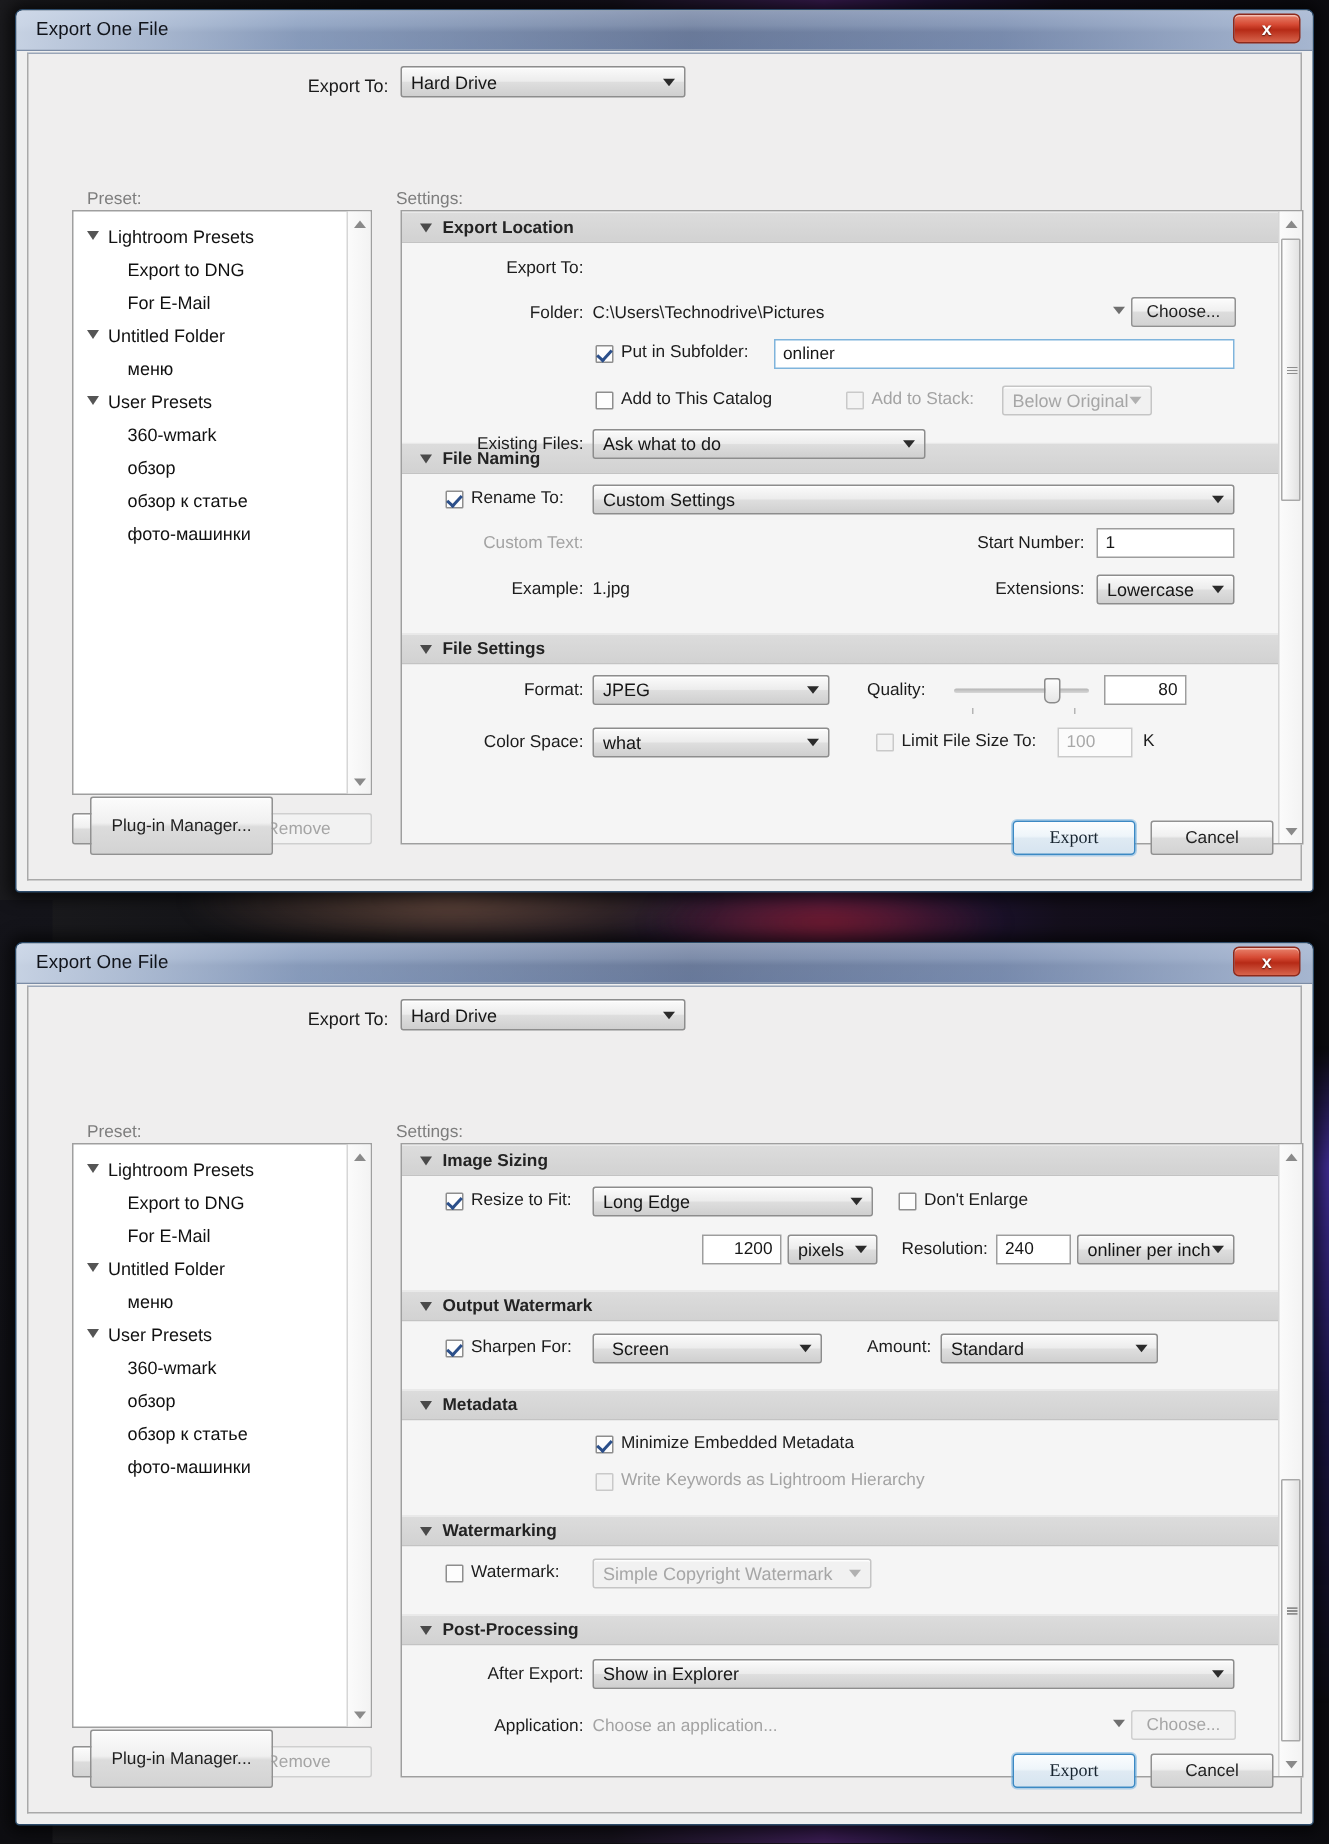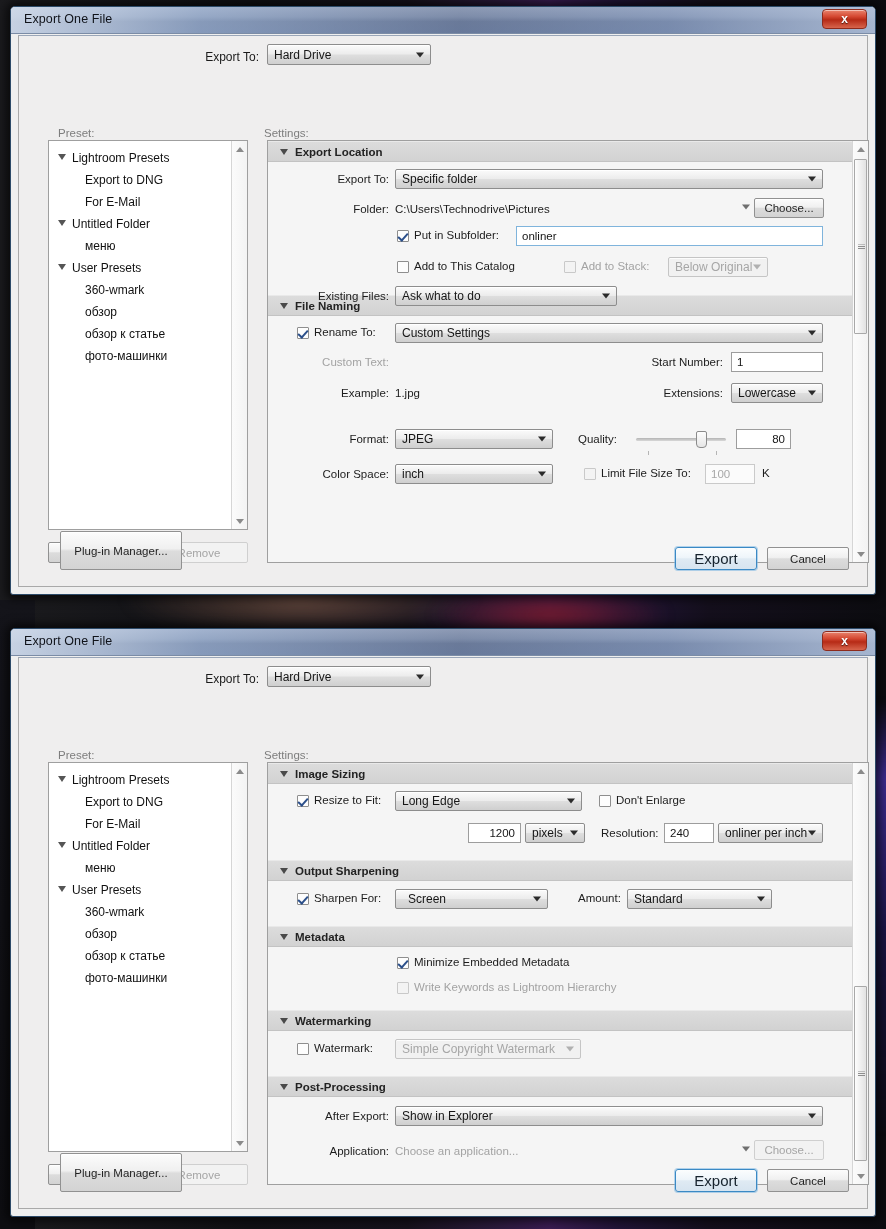--- a/index.html
+++ b/index.html
@@ -104,21 +104,21 @@
     padding-left:6px; cursor:pointer;
     box-shadow: inset 0 1px 0 rgba(255,255,255,.85);
   }
   .combo .arrow {
     position:absolute; right:6px; top:50%; transform:translateY(-50%);
     width:0;height:0;border-left:4px solid transparent;border-right:4px solid transparent;
     border-top:5px solid #2b2b2b;
   }
   .combo.disabled { color:#a6a6a6; background:#f1f1f1; border-color:#c5c5c5; }
   .combo.disabled .arrow { border-top-color:#b0b0b0; }
-  .combo-top { position:absolute; left:248px; top:8px; width:164px; height:21px; }
+  .combo-top { position:absolute; left:248px; top:8px; width:190px; height:21px; }
 
   .lbl-preset { position:absolute; left:39px; top:91px; font-size:11.5px; color:#7d7d7d; }
   .lbl-settings { position:absolute; left:245px; top:91px; font-size:11.5px; color:#7d7d7d; }
 
   
   .preset-panel {
     position:absolute; left:29px; top:104px; width:200px; height:390px;
     background:#fff; border:1px solid #9f9f9f;
   }
   .preset-list { position:absolute; left:0; top:0; right:16px; bottom:0; padding-top:6px; overflow:hidden; }
@@ -227,25 +227,25 @@
     position:absolute; width:11px; height:17px; top:2px;
     background: linear-gradient(180deg,#fdfdfd,#e6e6e6);
     border:1px solid #8b8b8b; border-radius:2px 2px 4px 4px; cursor:pointer;
   }
   .sl-tick { position:absolute; width:1px; height:4px; background:#b5b5b5; top:21px; }
 
   
   .plugin-btn { position:absolute; left:41px; bottom:16px; width:122px; height:39px; }
   .bottom-right { position:absolute; right:18px; bottom:16px; display:flex; gap:10px; }
   .btn-export {
-    width:82px; height:23px; font-size:15px;
+    width:82px; height:23px; font-size:12px;
     border:1px solid #3b89c4; border-radius:3px;
     background: linear-gradient(180deg,#fbfdfe 0%, #eef5fa 45%, #dfeaf3 52%, #d6e4f0 100%);
     box-shadow: 0 0 0 1px rgba(120,180,225,.55);
-    display:flex; align-items:center; justify-content:center; color:#16232e; cursor:pointer;
+    display:flex; align-items:center; justify-content:center; color:#16232e; cursor:pointer;font-family:Liberation Serif, serif;
   }
   .btn-cancel {
     width:82px; height:23px; font-size:11.5px;
     border:1px solid #919191; border-radius:2px;
     background: linear-gradient(180deg,#fcfcfc 0%, #f0f0f0 45%, #dcdcdc 52%, #d3d3d3 100%);
     display:flex; align-items:center; justify-content:center; color:#1f1f1f; cursor:pointer;
   }
   .kunit { position:absolute; font-size:11.5px; color:#1c1c1c; }
 </style>
 </head>
@@ -307,24 +307,20 @@
 
     <div class="settings-panel">
       <div class="settings-inner">
 
         <div class="sec-header">
           <span class="tri"></span>
           <span>Export Location</span>
         </div>
         <div class="sec-body" style="height:133px;">
           <div class="rlabel" style="left:55px; top:11px; width:66px;">Export To:</div>
-          <div class="combo" style="position:absolute; left:127px; top:7px; width:428px; height:20px;">
-            <span>Specific folder</span>
-            <span class="arrow"></span>
-          </div>
 
           <div class="rlabel" style="left:55px; top:41px; width:66px;">Folder:</div>
           <div class="rtext" style="left:127px; top:41px;">C:\Users\Technodrive\Pictures</div>
           <div class="plain-combo" style="left:460px; top:37px; width:22px; height:16px;">
               <span class="arrow"></span>
             </div>
           <div class="btn" style="position:absolute; left:486px; top:36px; width:70px; height:20px;">Choose...</div>
 
           <div class="chk on" style="left:129px; top:68px;"></div>
           <div class="rtext" style="left:146px; top:67px;">Put in Subfolder:</div>
@@ -364,36 +360,40 @@
 
           <div class="rlabel" style="left:48px; top:71px; width:73px;">Example:</div>
           <div class="rtext" style="left:127px; top:71px;">1.jpg</div>
           <div class="rlabel" style="left:385px; top:71px; width:70px;">Extensions:</div>
           <div class="combo" style="position:absolute; left:463px; top:67px; width:92px; height:20px;">
             <span>Lowercase</span>
             <span class="arrow"></span>
           </div>
         </div>
 
+        <div class="sec-header">
+          <span class="tri"></span>
+          <span>File Settings</span>
+        </div>
         <div class="sec-body" style="height:80px;">
           <div class="rlabel" style="left:52px; top:11px; width:69px;">Format:</div>
           <div class="combo" style="position:absolute; left:127px; top:7px; width:158px; height:20px;">
             <span>JPEG</span>
             <span class="arrow"></span>
           </div>
           <div class="rtext" style="left:310px; top:11px;">Quality:</div>
           <div class="sl-track" style="left:368px; top:16px; width:90px;"></div>
           <div class="sl-thumb" style="left:428px; top:9px;"></div>
           <div class="sl-tick" style="left:380px; top:29px;"></div>
           <div class="sl-tick" style="left:448px; top:29px;"></div>
           <div class="txtfield right" style="left:468px; top:7px; width:55px; height:20px;">80</div>
 
           <div class="rlabel" style="left:42px; top:46px; width:79px;">Color Space:</div>
           <div class="combo" style="position:absolute; left:127px; top:42px; width:158px; height:20px;">
-            <span>inch</span>
+            <span>what</span>
             <span class="arrow"></span>
           </div>
           <div class="chk dis" style="left:316px; top:46px;"></div>
           <div class="rtext" style="left:333px; top:45px;">Limit File Size To:</div>
           <div class="txtfield dim" style="left:437px; top:42px; width:50px; height:20px;">100</div>
           <div class="kunit" style="left:494px; top:45px;">K</div>
         </div>
       </div>
 
       <div class="vscroll">
@@ -489,21 +489,21 @@
           <div class="rtext" style="left:333px; top:43px;">Resolution:</div>
           <div class="txtfield" style="left:396px; top:39px; width:50px; height:20px;">240</div>
           <div class="combo" style="position:absolute; left:450px; top:39px; width:105px; height:20px;">
             <span>onliner per inch</span>
             <span class="arrow"></span>
           </div>
         </div>
 
         <div class="sec-header">
           <span class="tri"></span>
-          <span>Output Sharpening</span>
+          <span>Output Watermark</span>
         </div>
         <div class="sec-body" style="height:45px;">
           <div class="chk on" style="left:29px; top:12px;"></div>
           <div class="rtext" style="left:46px; top:11px;">Sharpen For:</div>
           <div class="combo" style="position:absolute; left:127px; top:8px; width:153px; height:20px;padding-left:12px;">
             <span>Screen</span>
             <span class="arrow"></span>
           </div>
           <div class="rtext" style="left:310px; top:11px;">Amount:</div>
           <div class="combo" style="position:absolute; left:359px; top:8px; width:145px; height:20px;">

